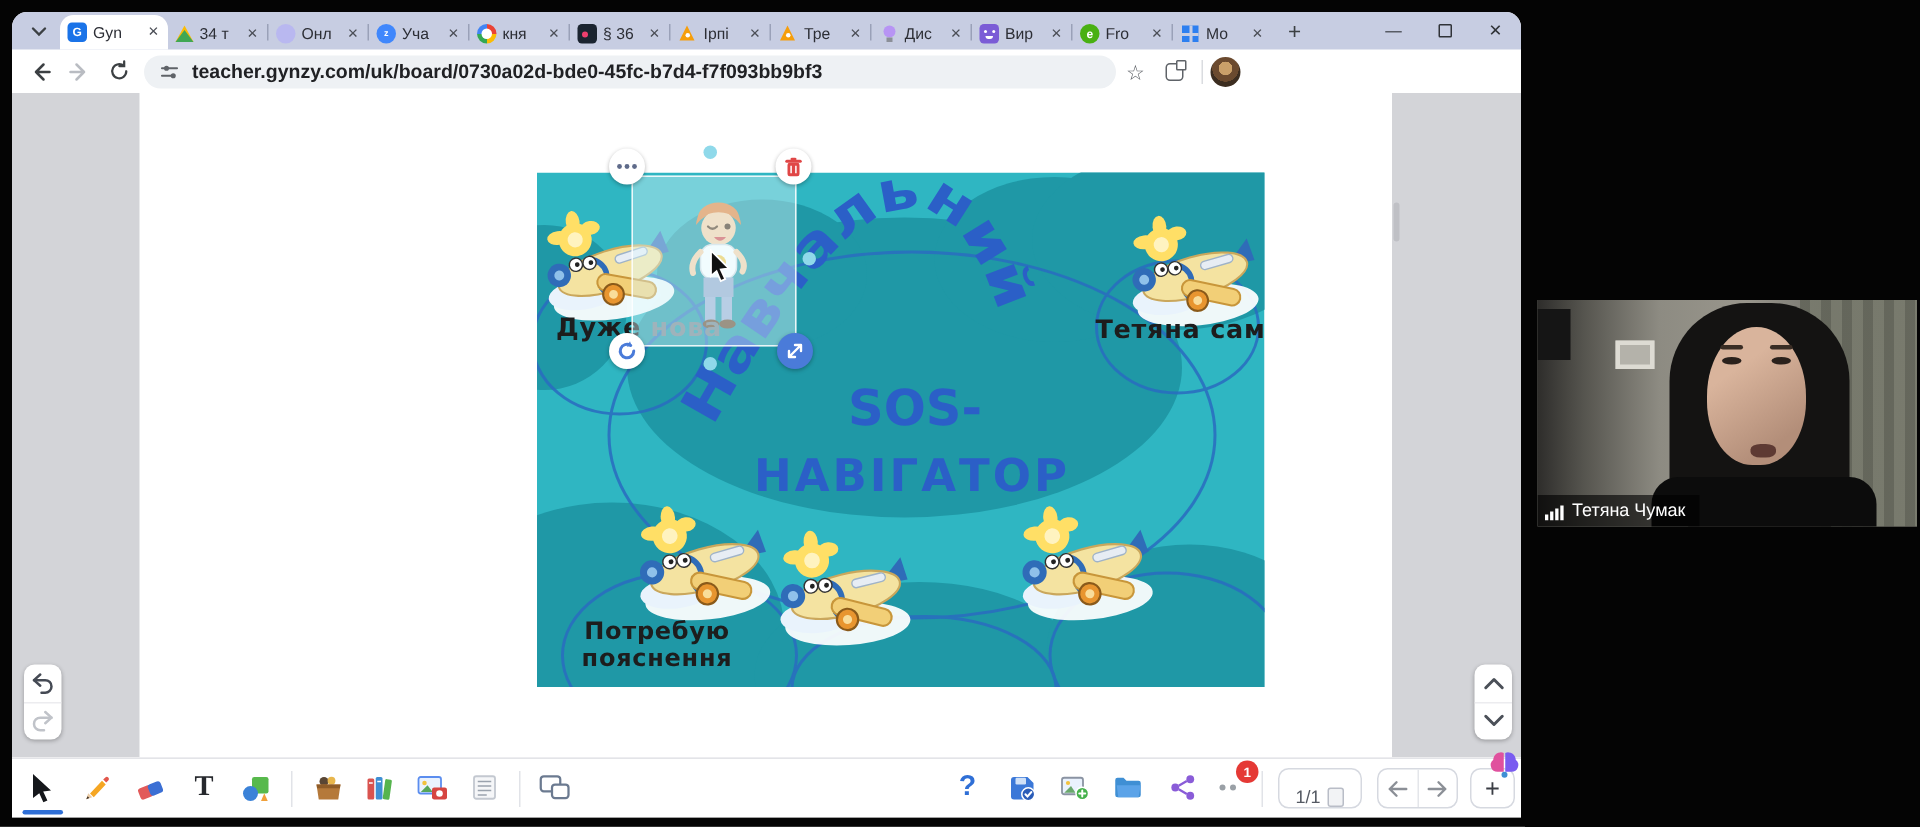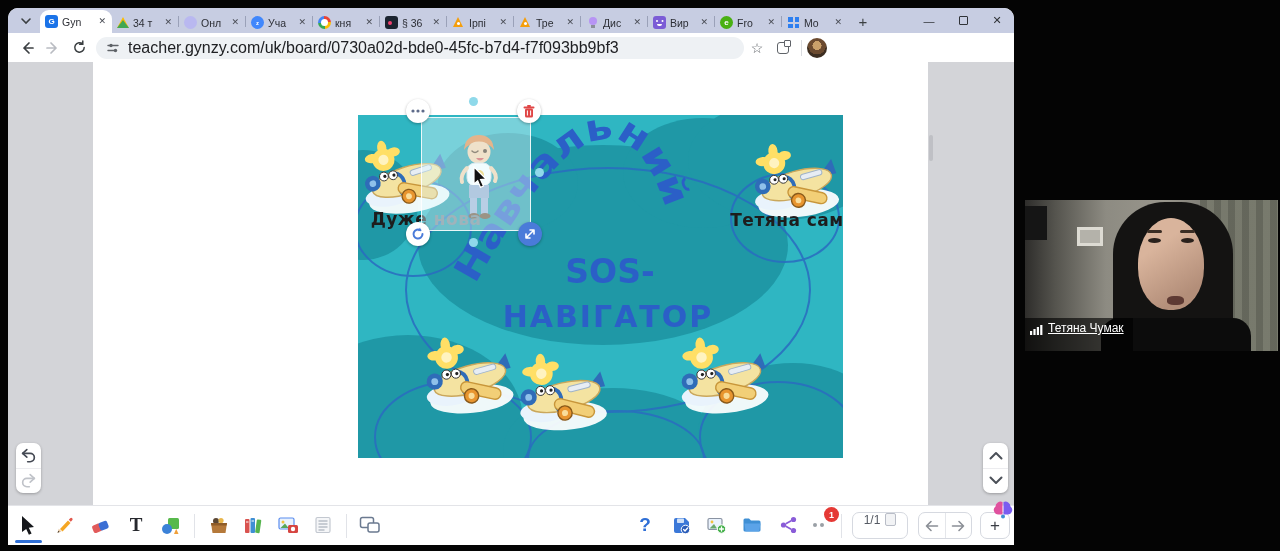--- a/index.html
+++ b/index.html
@@ -57,21 +57,21 @@
   .win-btn { width:34px; height:25px; display:flex; align-items:center; justify-content:center;
              font-size:11px; color:#303338; cursor:pointer; }
   .win-max { width:9px; height:9px; border:1.3px solid #303338; border-radius:1px; }
 
   
   .navbar { height:29px; background:#fff; display:flex; align-items:center; padding:0 6px; }
   .nav-btn { width:26px; height:26px; border:none; background:transparent; display:flex; align-items:center;
              justify-content:center; border-radius:50%; cursor:pointer; flex:0 0 auto;}
   .url-pill { width:648px; height:22px; background:#eef1f4; border-radius:11px; display:flex; align-items:center;
               padding:0 10px; gap:8px; margin-left:4px; flex:0 0 auto; cursor:text;}
-  .url-text { font-size:16px; color:#202124; white-space:nowrap; overflow:hidden; }
+  .url-text { font-size:13px; color:#202124; white-space:nowrap; overflow:hidden;font-weight:bold; }
   .star-btn { font-size:14px; color:#5f6368; }
   .ext-ico { width:12px; height:12px; border:1.5px solid #5f6368; border-radius:3px; position:relative;}
   .ext-ico::after { content:""; position:absolute; right:-3px; top:-3px; width:5px; height:5px; background:#fff; border:1.5px solid #5f6368; border-radius:1px;}
   .nav-divider { width:1px; height:16px; background:#dadce0; margin:0 5px; flex:0 0 auto;}
   .avatar { width:20px; height:20px; border-radius:50%; flex:0 0 auto; cursor:pointer;
             background:radial-gradient(circle at 50% 38%, #caa06a 0 28%, #6b4a2f 29% 55%, #3c2d20 56% 100%); }
   .update-pill { height:22px; margin-left:7px; background:#cfe0fb; border-radius:12px; display:flex; align-items:center;
                  gap:6px; padding:0 6px 0 10px; font-size:11px; color:#1c3a57; cursor:pointer; flex:0 0 auto;}
   .update-pill .menu-dots { font-size:13px; color:#30425a; font-weight:bold; }
 
@@ -114,21 +114,21 @@
               border-top:1px solid #e3e4e8; }
   .tool { position:absolute; top:4px; width:32px; height:30px; border:none; background:transparent;
           display:flex; align-items:center; justify-content:center; cursor:pointer; border-radius:6px;}
   .tool-divider { position:absolute; top:8px; width:1px; height:24px; background:#e1e3e8; }
   .active-underline { position:absolute; left:7px; top:34px; width:27px; height:3px; border-radius:2px; background:#2f6fd6;}
   .tool .glyphT { font-family:"Liberation Serif", serif; font-size:19px; font-weight:bold; color:#26282d;}
   .tool .glyphQ { font-size:19px; font-weight:bold; color:#2f6fd6; }
   .badge { position:absolute; right:-3px; top:-3px; width:15px; height:15px; border-radius:50%; background:#e53935;
            color:#fff; font-size:9px; display:flex; align-items:center; justify-content:center; font-weight:bold;}
   .pager { position:absolute; left:844px; top:6px; width:56px; height:27px; border:1px solid #d6d9e0; border-radius:7px;
-           display:flex; align-items:flex-start; justify-content:center; gap:5px; font-size:12px; color:#555a63; background:#fff; cursor:pointer;}
+           display:flex; align-items:flex-end; justify-content:center; gap:5px; font-size:12px; color:#555a63; background:#fff; cursor:pointer;}
   .page-ico { width:11px; height:13px; border:1.5px solid #b9bdc7; border-radius:2px; background:#f2f3f5;}
   .arrow-group { position:absolute; left:910px; top:6px; width:54px; height:27px; border:1px solid #d6d9e0;
                  border-radius:7px; display:flex; overflow:hidden; background:#fff;}
   .arrow-group .cell { flex:1; display:flex; align-items:center; justify-content:center; cursor:pointer;}
   .arrow-group .cell + .cell { border-left:1px solid #e4e6ea; }
   .plus-btn { position:absolute; left:972px; top:6px; width:30px; height:27px; border:1px solid #d6d9e0; border-radius:7px;
               background:#fff; font-size:17px; color:#3a3d44; display:flex; align-items:center; justify-content:center; cursor:pointer;}
   .brain { position:absolute; left:984px; top:-6px; }
 
   
@@ -140,21 +140,21 @@
   .wc-frame { position:absolute; left:52px; top:27px; width:26px; height:19px; background:#b4b2aa; border:3px solid #dddbd3; }
   .wc-dark-obj { position:absolute; left:0; top:6px; width:22px; height:34px; background:#151515; }
   .wc-hair { position:absolute; left:88px; top:2px; width:120px; height:160px; border-radius:52px 52px 40px 40px; background:#141312;}
   .wc-face { position:absolute; left:113px; top:18px; width:66px; height:92px; border-radius:50% 50% 46% 46%; 
         background:linear-gradient(145deg,#d9b49c 30%, #b38e79 80%); }
   .wc-eye { position:absolute; width:13px; height:5px; border-radius:50%; background:#2a211c; top:38px;}
   .wc-brow { position:absolute; width:15px; height:3px; border-radius:2px; background:#3a2d24; top:30px;}
   .wc-mouth { position:absolute; left:142px; top:96px; width:17px; height:9px; border-radius:40%; background:#5e3a33;}
   .wc-body { position:absolute; left:76px; top:118px; width:150px; height:40px; border-radius:18px 18px 0 0; background:#0c0c0c;}
   .wc-name { position:absolute; left:0; bottom:0; background:rgba(0,0,0,.62); color:#fff; font-size:12px;
-             padding:3px 9px 16px 5px; display:flex; align-items:flex-end; gap:5px;text-decoration:underline; }
+             padding:3px 9px 4px 5px; display:flex; align-items:flex-end; gap:5px; }
 
   svg { display:block; }
 </style>
 </head>
 <body>
 
 <div id="app">
 
   <div class="browser">
 
@@ -374,20 +374,24 @@
 
         <text font-family="DejaVu Sans, sans-serif" font-size="37" font-weight="bold" fill="#2b5fc7">
           <textPath href="#titleArc" textLength="300" lengthAdjust="spacingAndGlyphs">Навчальний</textPath>
         </text>
         <text x="252" y="168" text-anchor="middle" font-family="DejaVu Sans, sans-serif" font-size="33" font-weight="bold" fill="#2b5fc7">SOS-</text>
         <text x="250" y="212" text-anchor="middle" font-family="DejaVu Sans, sans-serif" font-size="30" font-weight="bold" letter-spacing="2" fill="#2b5fc7">НАВІГАТОР</text>
       </svg>
 
       <div class="bl bl-tl"><span>Дуже</span> <span class="dim">нова</span></div>
       <div class="bl bl-tr">Тетяна сам</div>
+      <div class="bl bl-bl">
+          <div>Потребую</div>
+          <div>пояснення</div>
+        </div>
 
       <div class="sel-line"></div>
       <div class="sel-rect"></div>
       <span class="sel-dot" style="left:461px; top:35px;"></span>
       <span class="sel-dot" style="left:527px; top:106px;"></span>
       <span class="sel-dot" style="left:461px; top:176px;"></span>
 
       <div class="handle" style="left:398px; top:37px;">
         <svg width="14" height="4" viewBox="0 0 14 4">
           <circle cx="2" cy="2" r="1.6" fill="#5f6b8a"></circle>

